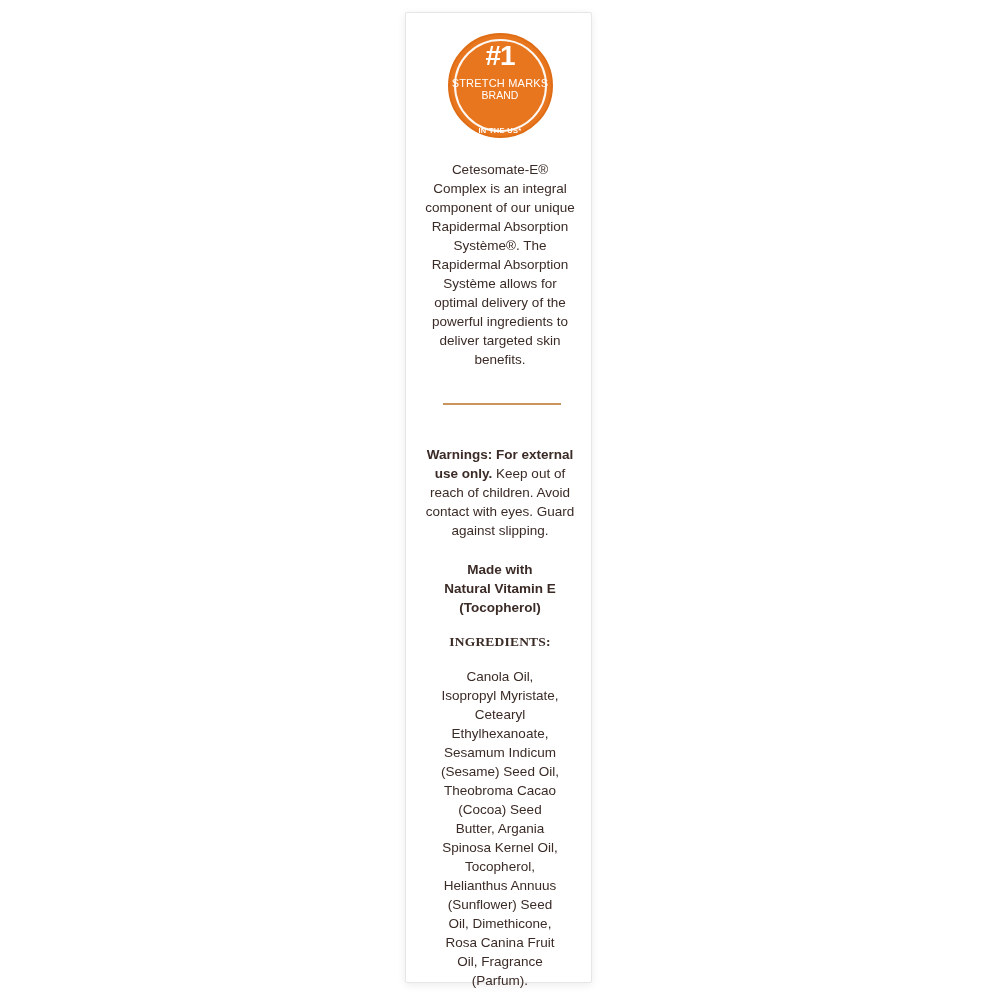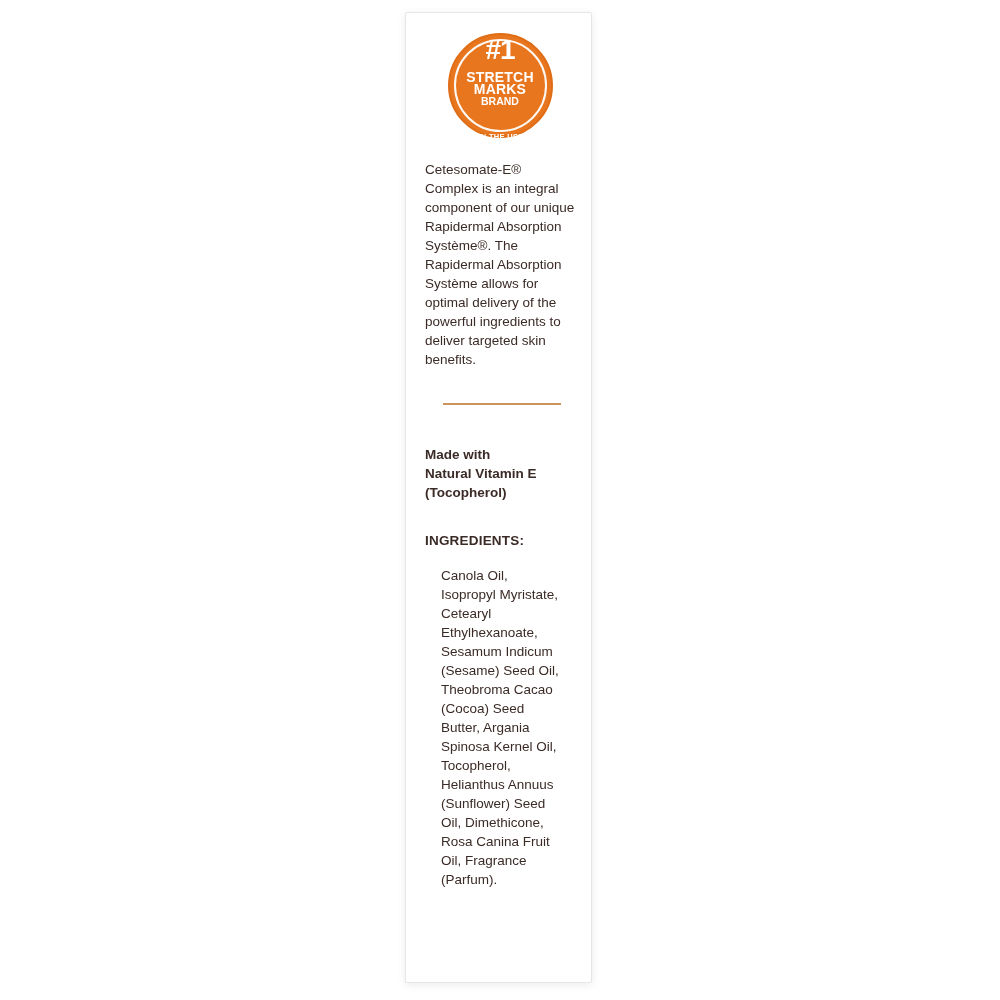--- a/index.html
+++ b/index.html
@@ -62,56 +62,57 @@
     font-size: 42px;
     font-weight: bold;
     line-height: 36px;
     letter-spacing: -1px;
     margin-top: 2px;
   }
   .badge-rank::first-letter {
     font-size: 28px;
   }
   .badge-title {
-    font-size: 14px;
-    font-weight: bold;
+    font-size: 11px;
+    font-weight: normal;
     line-height: 12px;
     letter-spacing: 0.2px;
     margin-top: 3px;
   }
   .badge-subtitle {
     font-size: 10.5px;
-    font-weight: bold;
+    font-weight: normal;
     line-height: 12px;
   }
   .badge-region {
     font-size: 7.5px;
     font-weight: bold;
     margin-top: 20px;
     letter-spacing: 0.3px;
   }
   
-  .para { margin: 0; }
+  .para { margin: 0; text-align: center; }
   .divider {
     width: 118px;
     height: 2px;
     background: #c9955c;
     border: none;
     margin: 34px 0 40px 18px;
   }
   .bold { font-weight: bold; }
   .made-with {
-    margin-top: 7px;
+    margin-top: 20px;
     font-weight: bold;
     white-space: pre-line;
   }
   .ingredients-heading {
-    margin-top: 29px;
+    margin-top: 15px;
     font-weight: bold;
     letter-spacing: 0.2px;
+    font-family: Liberation Serif, serif;
   }
   .ingredients-list { margin: 16px; }
 </style>
 </head>
 <body>
 
 <div class="stage">
   <div class="panel">
     <div class="content">
 
@@ -119,20 +120,21 @@
         <div class="badge-rank">#1</div>
         <div class="badge-title">STRETCH MARKS</div>
         <div class="badge-subtitle">BRAND</div>
         <div class="badge-region">IN THE US*</div>
       </div>
 
       <p class="para">Cetesomate-E® Complex is an integral component of our unique Rapidermal Absorption Système®. The Rapidermal Absorption Système allows for optimal delivery of the powerful ingredients to deliver targeted skin benefits.</p>
 
       <hr class="divider">
 
+      <p class="para"><span class="bold">Warnings: For external use only.</span><span> Keep out of reach of children. Avoid contact with eyes. Guard against slipping.</span></p>
 
       <p class="para made-with">Made with
 Natural Vitamin E
 (Tocopherol)</p>
 
       <p class="para ingredients-heading">INGREDIENTS:</p>
       <p class="para ingredients-list">Canola Oil, Isopropyl Myristate, Cetearyl Ethylhexanoate, Sesamum Indicum (Sesame) Seed Oil, Theobroma Cacao (Cocoa) Seed Butter, Argania Spinosa Kernel Oil, Tocopherol, Helianthus Annuus (Sunflower) Seed Oil, Dimethicone, Rosa Canina Fruit Oil, Fragrance (Parfum).</p>
 
     </div>
   </div>

